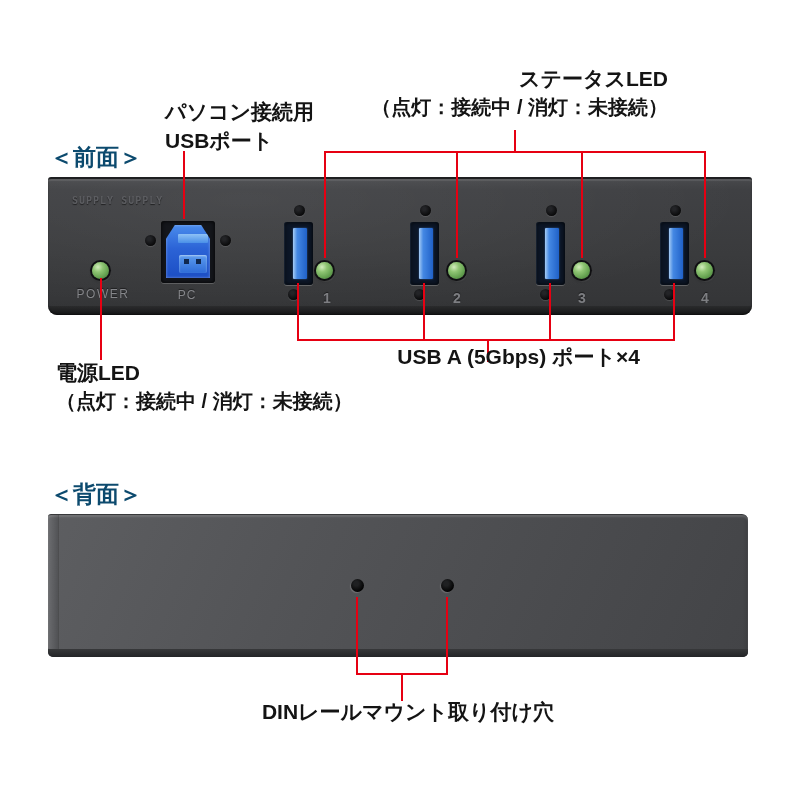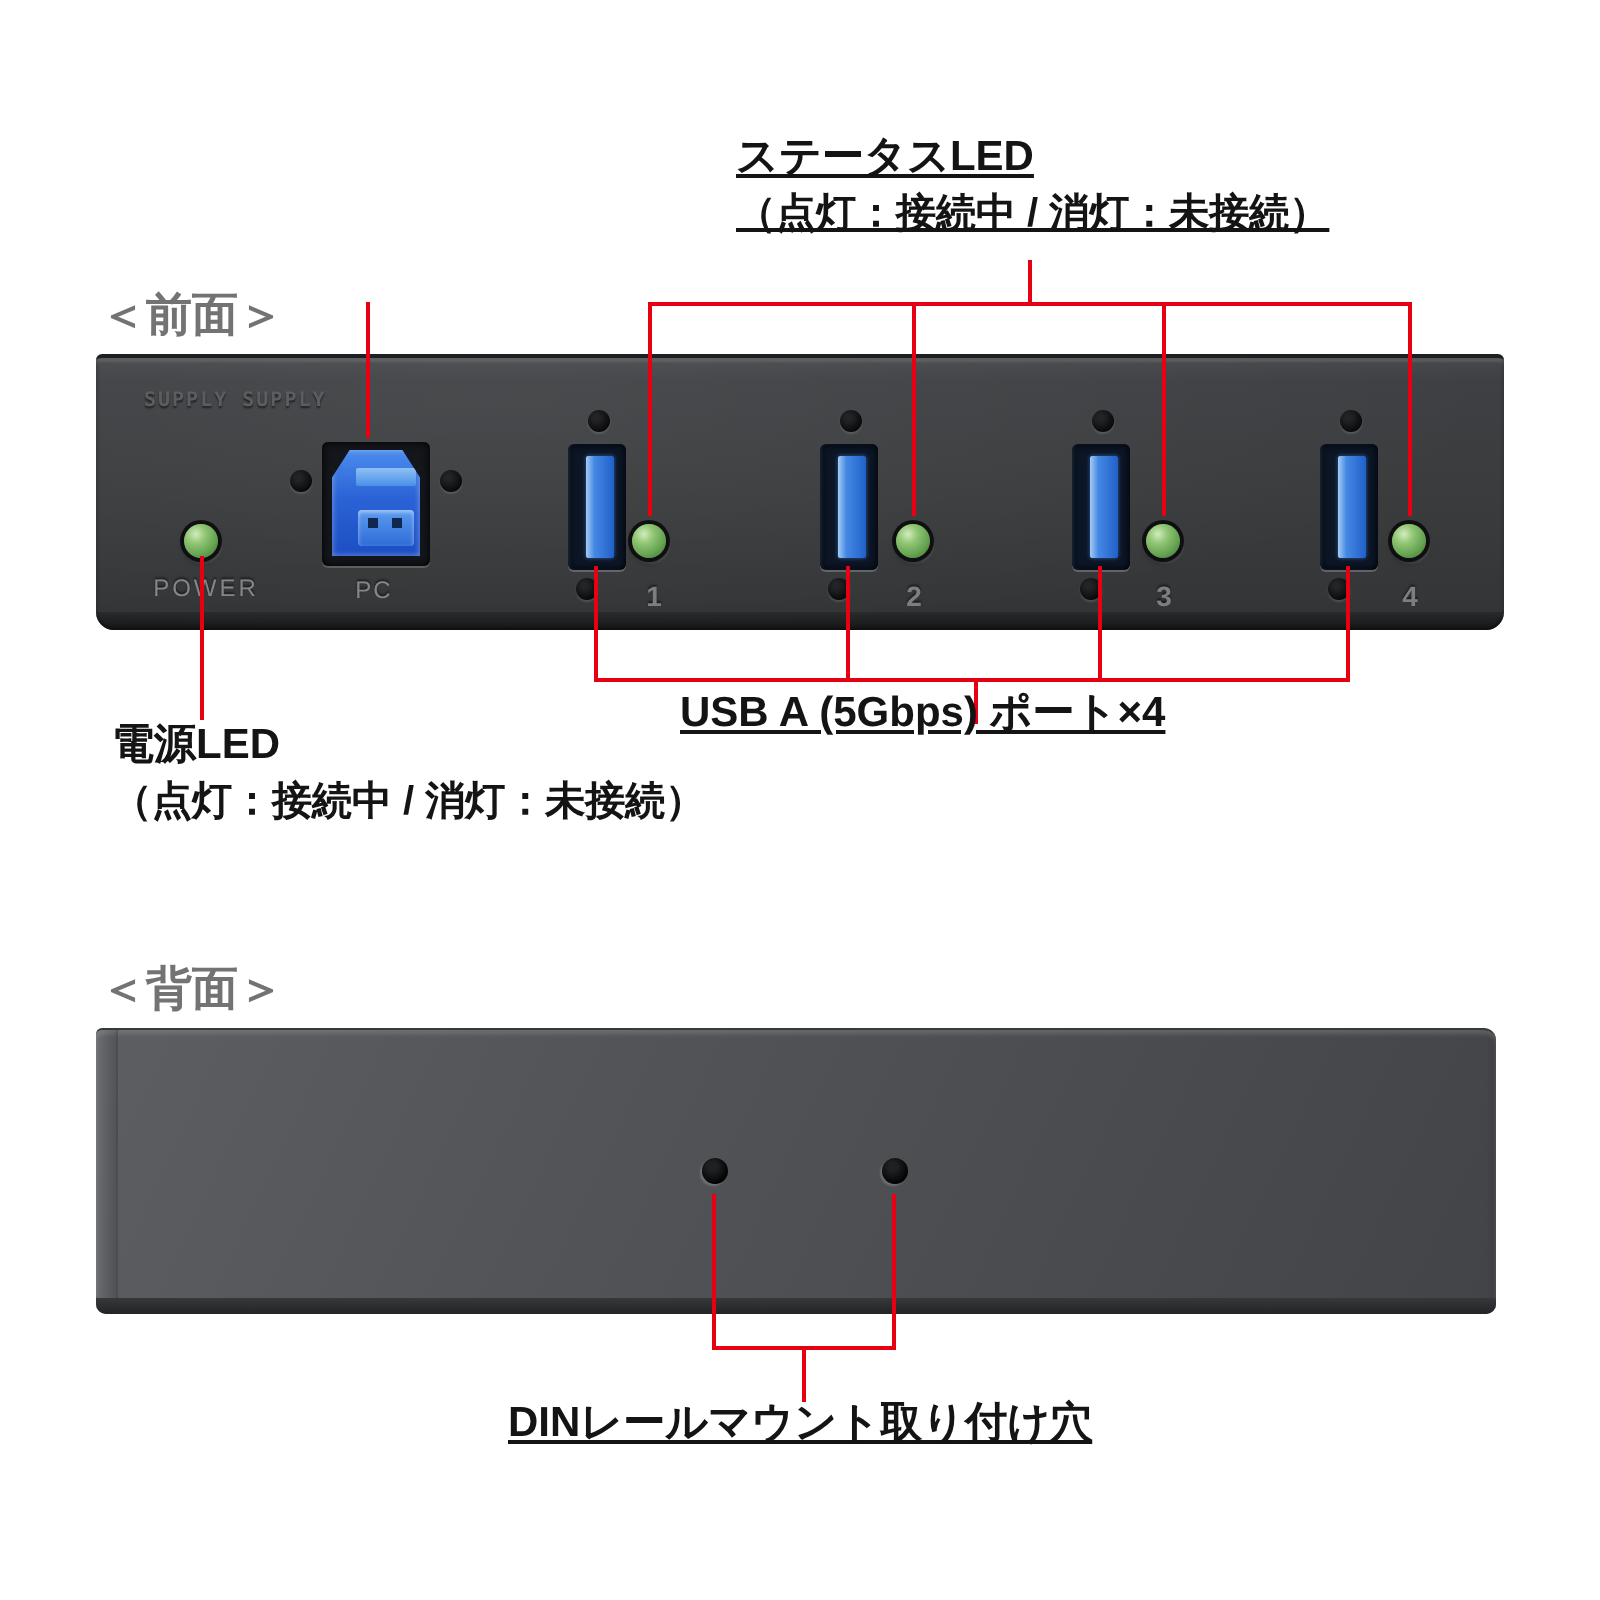--- a/index.html
+++ b/index.html
@@ -4,22 +4,22 @@
 <style>
   * { margin:0; padding:0; box-sizing:border-box; }
   body { background:#fff; }
   .canvas {
     position:relative; width:800px; height:800px; background:#ffffff;
     font-family:"Liberation Sans","DejaVu Sans",sans-serif; overflow:hidden;
   }
   
   .ann { position:absolute; font-weight:700; color:#141414; font-size:21px; line-height:29px; white-space:nowrap; z-index:6; }
   .ann .sub { font-size:20px; }
-  .view-label { position:absolute; font-weight:700; color:#737373; font-size:23px; z-index:6; white-space:nowrap; }
-  .center { text-align:left;text-decoration:underline; }
+  .view-label { position:absolute; font-weight:700; color:#0c4a6e; font-size:23px; z-index:6; white-space:nowrap; }
+  .center { text-align:right; }
   #pc-ann   { left:165px; top:97px; }
   #status-ann { left:368px; top:64px; width:300px; }
   #power-ann  { left:56px;  top:358px; }
   #ports-ann  { left:340px; top:342px; width:300px; }
   #din-ann    { left:254px; top:697px; width:300px; }
   #front-label { left:50px; top:142px; }
   #back-label  { left:50px; top:479px; }
 
   
   .rline { position:absolute; background:#e60012; z-index:5; }
@@ -138,20 +138,24 @@
   }
   .back-hole.m1 { left:303px; } .back-hole.m2 { left:393px; }
 </style>
 </head>
 <body>
 
 <div class="canvas">
 
   <div class="view-label" id="front-label">＜前面＞</div>
 
+  <div class="ann" id="pc-ann">
+    <div>パソコン接続用</div>
+    <div>USBポート</div>
+  </div>
 
   <div class="ann center" id="status-ann">
     <div>ステータスLED</div>
     <div class="sub">（点灯：接続中 / 消灯：未接続）</div>
   </div>
 
   <div class="rline v" id="st-stub"></div>
   <div class="rline h" id="st-h"></div>
   <div class="rline v" id="st-d1"></div>
   <div class="rline v" id="st-d2"></div>

